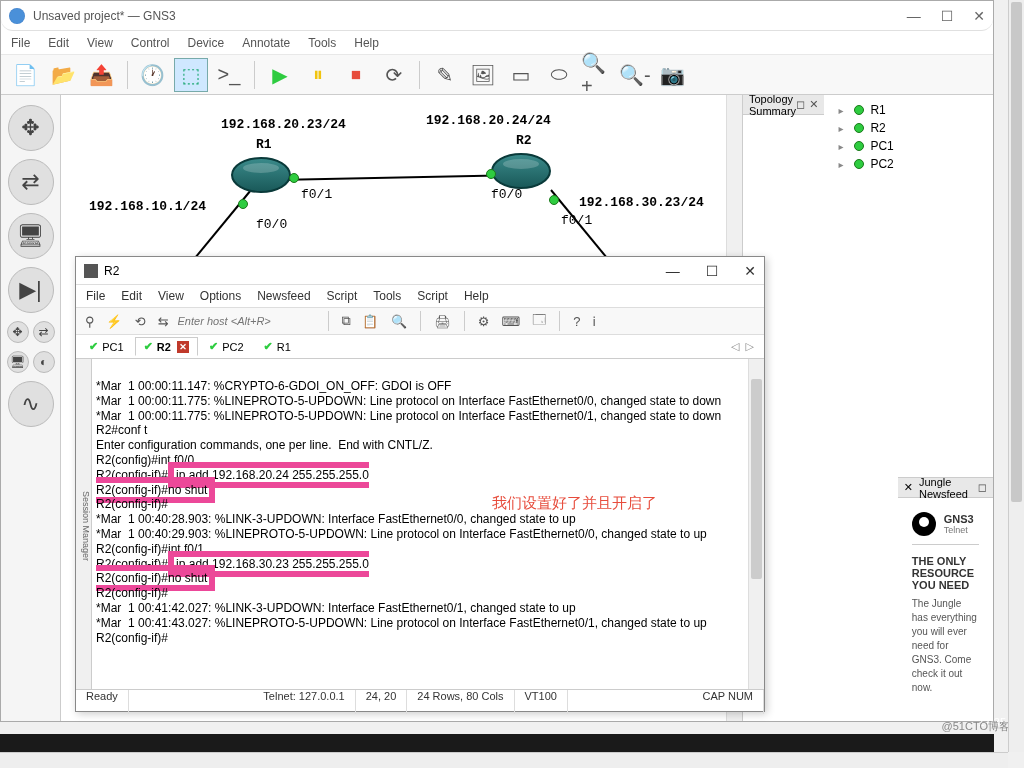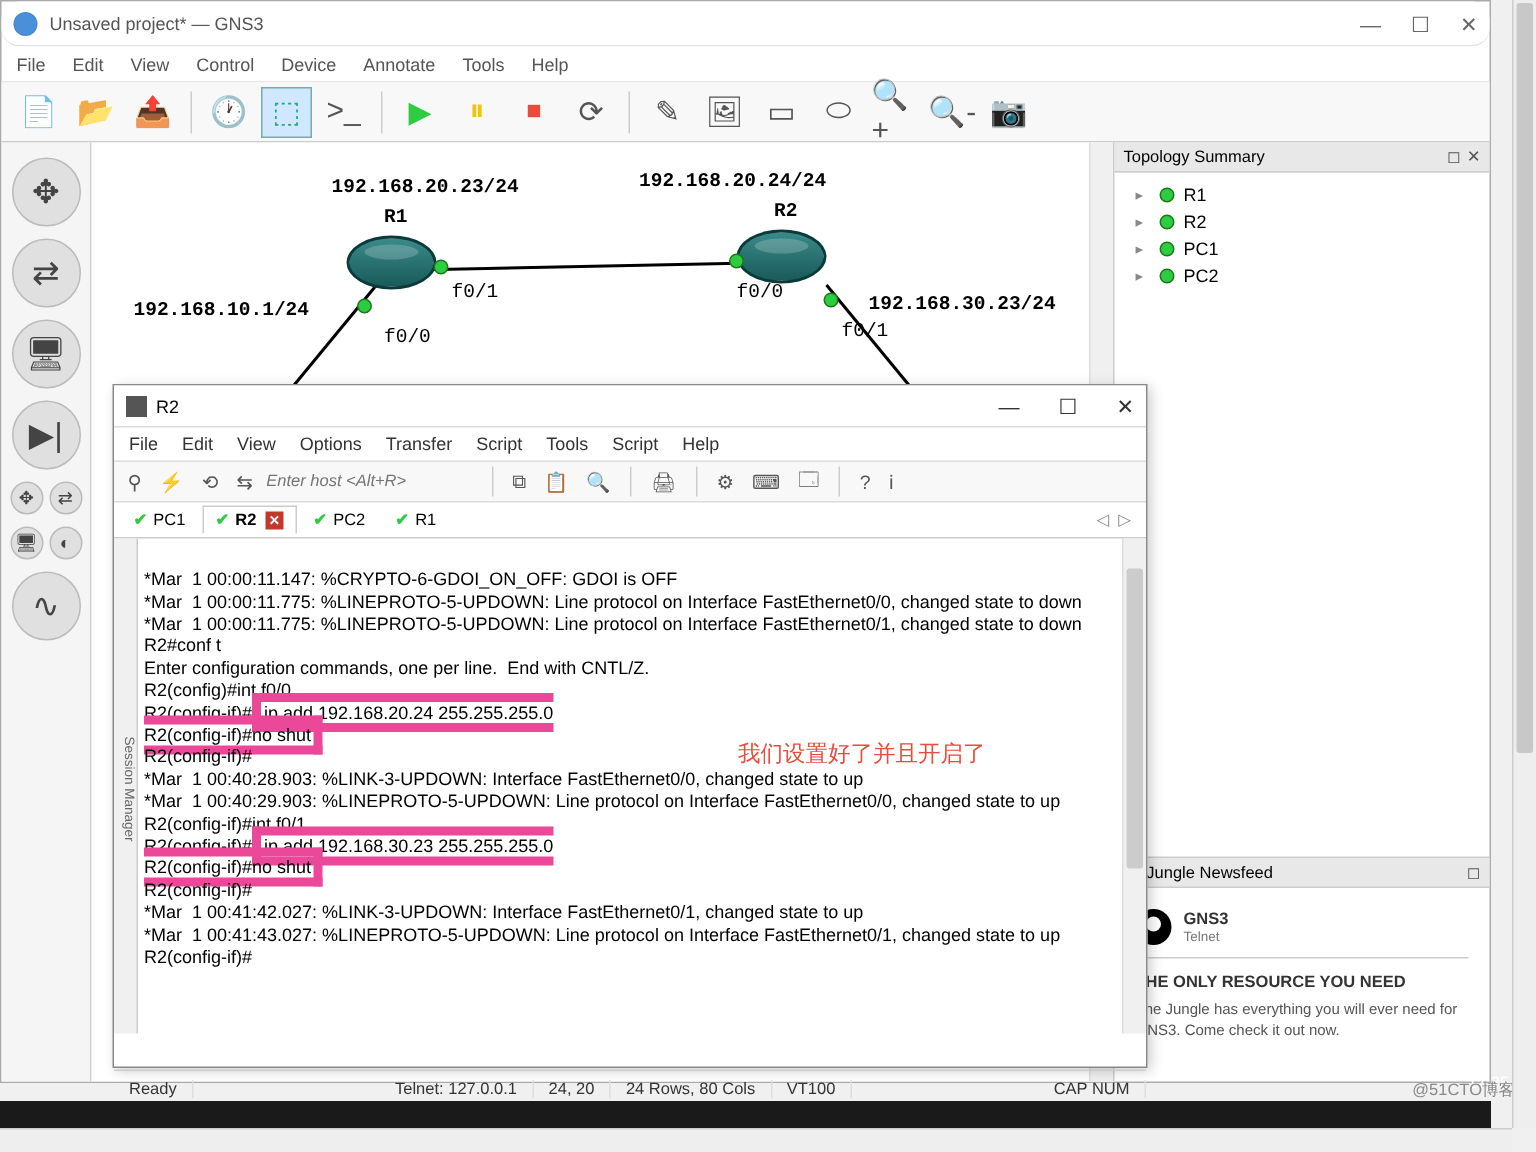--- a/index.html
+++ b/index.html
@@ -28,21 +28,21 @@
 
 .canvas-area { flex: 1; background: #fff; position: relative; border-right: 1px solid #ccc; }
 .canvas-scroll { position: absolute; right: 0; top: 0; width: 16px; height: 100%; background: #f0f0f0; border-left: 1px solid #ddd; }
 
 .router { position: absolute; width: 60px; height: 36px; background: linear-gradient(#3a8a8a, #1a5a5a); border-radius: 50%; border: 2px solid #0a3a3a; }
 .router::after { content: ""; position: absolute; top: 4px; left: 10px; right: 10px; height: 10px; background: rgba(255,255,255,0.2); border-radius: 50%; }
 .node-label { position: absolute; font-family: "Courier New", monospace; font-size: 13px; font-weight: bold; color: #000; white-space: nowrap; }
 .link-dot { position: absolute; width: 10px; height: 10px; background: #2ecc40; border-radius: 50%; border: 1px solid #1a7a1a; }
 svg.links { position: absolute; left: 0; top: 0; width: 100%; height: 100%; pointer-events: none; }
 
-.right-panel { width: 250px; display: flex; flex-direction: column; }
+.right-panel { width: 250px; display: flex; }
 .panel-header { height: 20px; background: #e8e8e8; border-bottom: 1px solid #ccc; display: flex; align-items: center; padding: 0 6px; font-size: 11px; font-family: "SimSun", monospace; }
 .panel-header .ctrls { margin-left: auto; display: flex; gap: 4px; font-size: 11px; color: #555; cursor: pointer; }
 .tree { padding: 6px 4px; font-size: 12px; }
 .tree-item { display: flex; align-items: center; gap: 6px; padding: 2px 0 2px 10px; cursor: pointer; }
 .tree-item .expander { color: #888; font-size: 10px; width: 10px; }
 .status-dot { width: 10px; height: 10px; border-radius: 50%; background: #2ecc40; border: 1px solid #1a7a1a; }
 
 .newsfeed { margin-top: auto; border-top: 1px solid #ccc; }
 .newsfeed-body { padding: 14px; font-size: 11px; color: #333; }
 .newsfeed-body .brand { display: flex; align-items: center; gap: 8px; margin-bottom: 10px; border-bottom: 1px solid #ccc; padding-bottom: 8px; }
@@ -74,21 +74,21 @@
 .term-tabs .nav { margin-left: auto; display: flex; gap: 6px; color: #888; font-size: 11px; padding-right: 6px; }
 
 .term-body-wrap { display: flex; height: calc(100% - 124px); }
 .term-body { flex: 1; background: #fff; font-family: "Courier New", monospace; font-size: 12px; line-height: 1.15; padding: 2px 4px; overflow: hidden; position: relative; white-space: pre-wrap; word-break: break-all; margin-top: 19px; }
 .term-scroll { width: 16px; background: #f0f0f0; border-left: 1px solid #ddd; position: relative; }
 .term-scroll .thumb { position: absolute; left: 2px; right: 2px; top: 20px; height: 200px; background: #ccc; border-radius: 2px; }
 
 .hl-box { border: 6px solid #ec4899; padding: 0 2px; display: inline; }
 .annotation { position: absolute; color: #e74c3c; font-size: 15px; font-family: "SimSun","Microsoft YaHei",sans-serif; }
 
-.term-status { height: 25px; display: flex; align-items: center; border-top: 1px solid #ccc; font-size: 11px; color: #333; margin-top: 24px; }
+.term-status { height: 25px; display: flex; border-top: 1px solid #ccc; font-size: 11px; color: #333; }
 .term-status > div { padding: 0 10px; border-right: 1px solid #ddd; }
 .term-status .fill { flex: 1; border: none; }
 
 
 .os-taskbar { position: absolute; left: 0; bottom: 0; width: 994px; height: 34px; background: #1a1a1a; }
 .watermark { position: absolute; right: 14px; bottom: 34px; font-size: 11px; color: #888; }
 .clock { position: absolute; right: 18px; bottom: 40px; font-size: 11px; color: #fff; }
 
 .outer-scroll-v { position: absolute; right: 0; top: 0; width: 16px; height: 752px; background: #eee; border-left: 1px solid #ccc; }
 .outer-scroll-v .thumb { position: absolute; left: 2px; right: 2px; top: 2px; height: 500px; background: #c8c8c8; border-radius: 2px; }
@@ -250,21 +250,21 @@
       <span>—</span>
       <span>☐</span>
       <span>✕</span>
     </div>
   </div>
   <div class="term-menubar">
     <span>File</span>
     <span>Edit</span>
     <span>View</span>
     <span>Options</span>
-    <span>Transfer</span>
+    <span>Newsfeed</span>
     <span>Script</span>
     <span>Tools</span>
     <span>Script</span>
     <span>Help</span>
   </div>
   <div class="term-toolbar">
     <span class="tb">⚲</span>
     <span class="tb">⚡</span>
     <span class="tb">⟲</span>
     <span class="tb">⇆</span>

